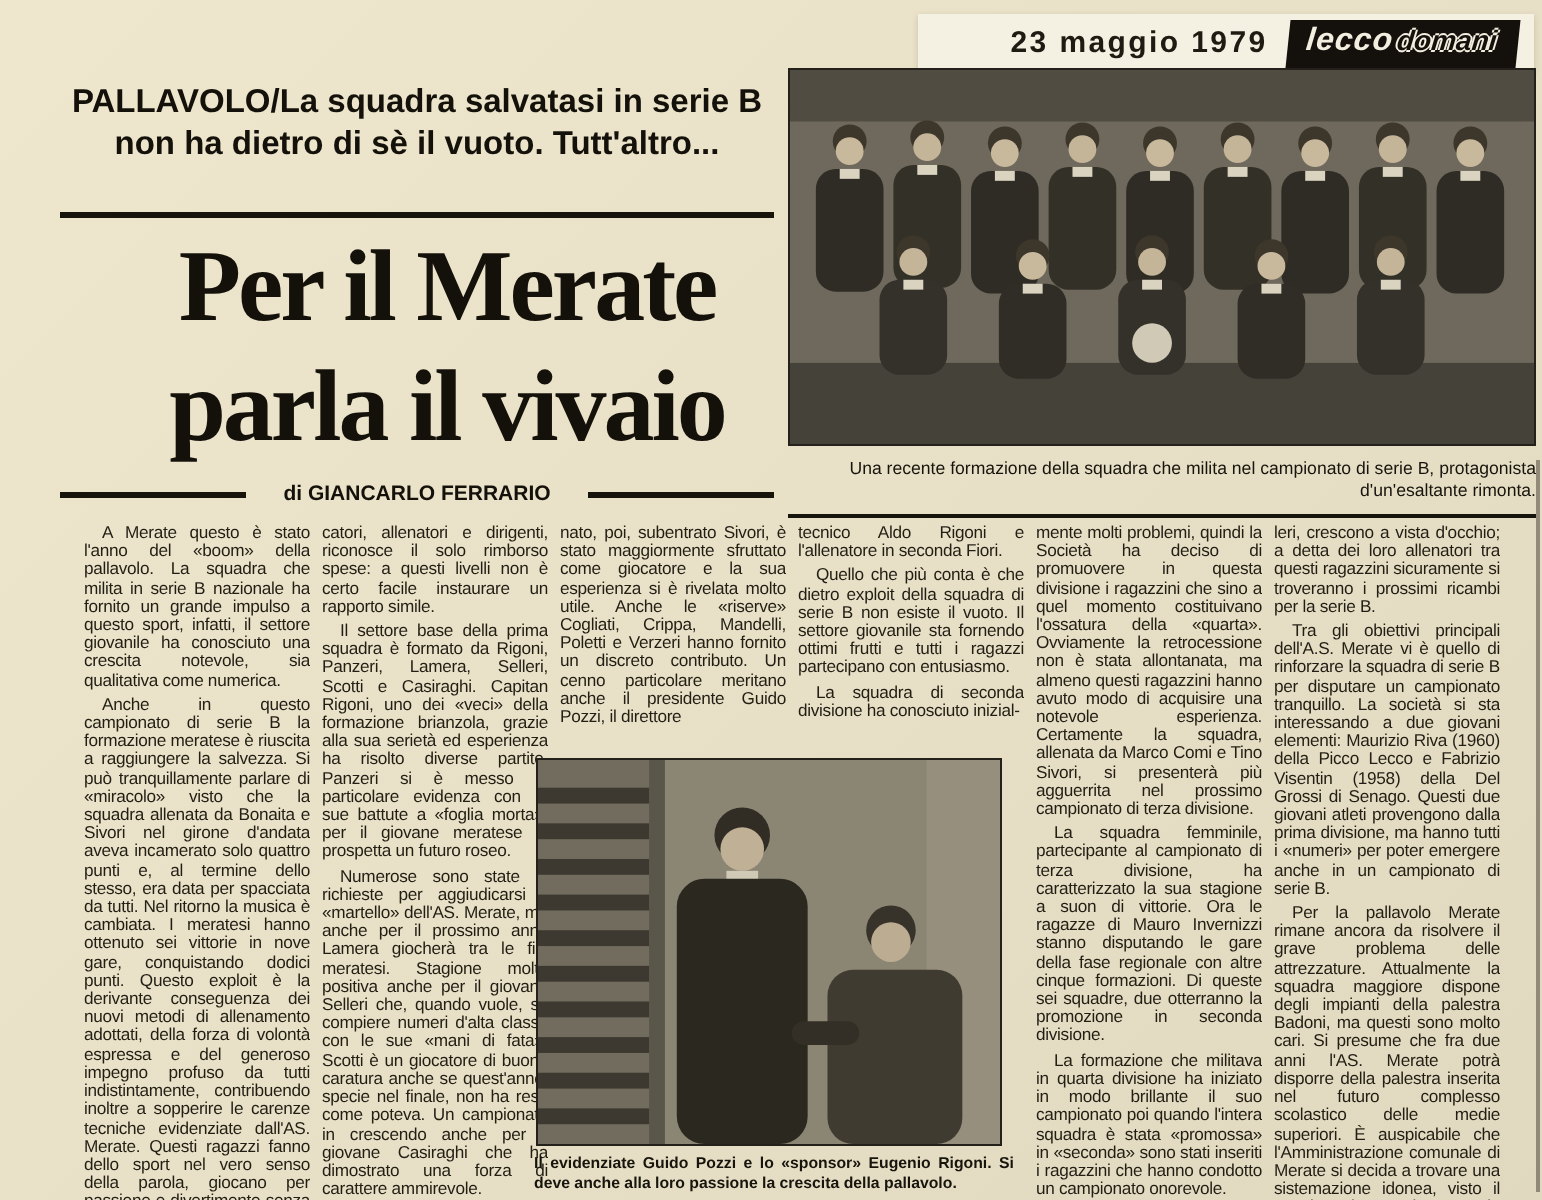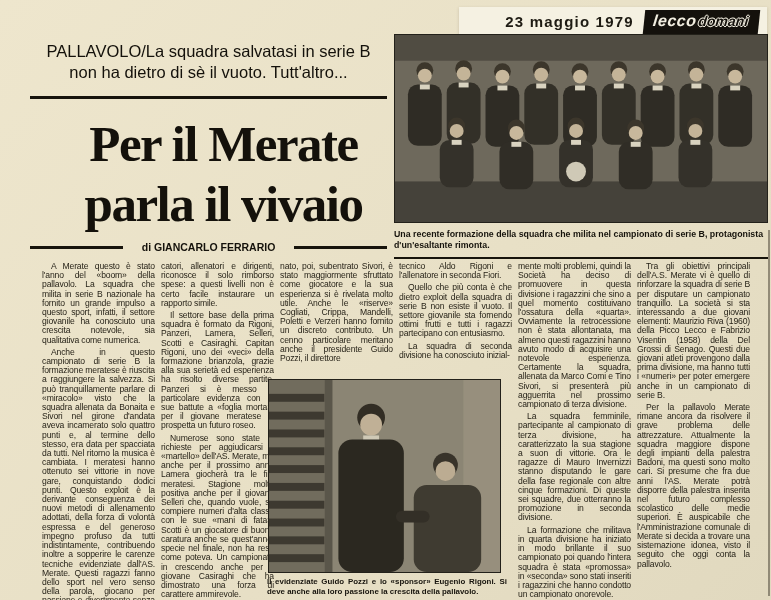--- a/index.html
+++ b/index.html
@@ -22,43 +22,43 @@
     display:flex;align-items:baseline;white-space:nowrap;
   }
   .logo-lecco{font-weight:900;font-size:16px;letter-spacing:.5px;}
   .logo-domani{
     font-weight:bold;font-size:14px;margin-left:2px;color:#14110c;
     text-shadow:-1px 0 #f2eee0,1px 0 #f2eee0,0 -1px #f2eee0,0 1px #f2eee0;
   }
   
   .kicker{
     position:absolute;left:30px;top:41px;width:357px;
-    text-align:center;font-weight:normal;font-size:16.5px;line-height:21px;
-    color:#14110b;padding-bottom:13px;border-bottom:3px solid #17140c;
+    text-align:center;font-weight:bold;font-size:16.5px;line-height:21px;
+    color:#14110b;padding-bottom:23px;border-bottom:3px solid #17140c;
   }
   .headline{
     position:absolute;left:30px;top:99px;width:357px;margin:15px;
     text-align:center;font-family:"Liberation Serif",serif;font-weight:bold;
     font-size:51px;line-height:60px;letter-spacing:-1.5px;color:#14110b;
   }
   .byline{
     position:absolute;left:30px;top:241px;width:357px;
     display:flex;align-items:center;gap:19px;
     font-weight:bold;font-size:10.5px;color:#14110b;white-space:nowrap;justify-content:center;
   }
   .byline .rule{height:3px;background:#17140c;flex:1;}
   
   .photo{position:absolute;border:1px solid #23211a;box-sizing:border-box;}
   .photo svg{display:block;width:100%;height:100%;}
   .photo-team{left:394px;top:34px;width:374px;height:189px;}
   .photo-officials{left:268px;top:379px;width:233px;height:194px;z-index:3;}
   .caption-team{
     position:absolute;left:394px;top:229px;width:374px;
-    font-weight:bold;font-size:8.8px;line-height:11px;color:#17140d;
-    padding-bottom:6px;border-bottom:2px solid #17140c;
+    font-weight:normal;font-size:8.8px;line-height:11px;color:#17140d;
+    padding-bottom:6px;border-bottom:2px solid #17140c;text-align:right;
   }
   .caption-officials{
     position:absolute;left:267px;top:577px;width:240px;z-index:3;
     font-weight:bold;font-size:7.9px;line-height:9.6px;color:#17140d;text-align:justify;
   }
   
   .columns{
     position:absolute;left:42px;top:262px;width:714px;height:338px;
     display:flex;gap:6px;z-index:1;
   }
@@ -191,20 +191,21 @@
       <p>Quello che più conta è che dietro exploit della squadra di serie B non esiste il vuoto. Il settore giovanile sta fornendo ottimi frutti e tutti i ragazzi partecipano con entusiasmo.</p>
       <p>La squadra di seconda divisione ha conosciuto inizial-</p>
     </div>
     <div class="col">
       <p class="cont">mente molti problemi, quindi la Società ha deciso di promuovere in questa divisione i ragazzini che sino a quel momento costituivano l'ossatura della «quarta». Ovviamente la retrocessione non è stata allontanata, ma almeno questi ragazzini hanno avuto modo di acquisire una notevole esperienza. Certamente la squadra, allenata da Marco Comi e Tino Sivori, si presenterà più agguerrita nel prossimo campionato di terza divisione.</p>
       <p>La squadra femminile, partecipante al campionato di terza divisione, ha caratterizzato la sua stagione a suon di vittorie. Ora le ragazze di Mauro Invernizzi stanno disputando le gare della fase regionale con altre cinque formazioni. Di queste sei squadre, due otterranno la promozione in seconda divisione.</p>
       <p>La formazione che militava in quarta divisione ha iniziato in modo brillante il suo campionato poi quando l'intera squadra è stata «promossa» in «seconda» sono stati inseriti i ragazzini che hanno condotto un campionato onorevole.</p>
 
     </div>
     <div class="col">
+      <p class="cont">leri, crescono a vista d'occhio; a detta dei loro allenatori tra questi ragazzini sicuramente si troveranno i prossimi ricambi per la serie B.</p>
       <p>Tra gli obiettivi principali dell'A.S. Merate vi è quello di rinforzare la squadra di serie B per disputare un campionato tranquillo. La società si sta interessando a due giovani elementi: Maurizio Riva (1960) della Picco Lecco e Fabrizio Visentin (1958) della Del Grossi di Senago. Questi due giovani atleti provengono dalla prima divisione, ma hanno tutti i «numeri» per poter emergere anche in un campionato di serie B.</p>
       <p>Per la pallavolo Merate rimane ancora da risolvere il grave problema delle attrezzature. Attualmente la squadra maggiore dispone degli impianti della palestra Badoni, ma questi sono molto cari. Si presume che fra due anni l'AS. Merate potrà disporre della palestra inserita nel futuro complesso scolastico delle medie superiori. È auspicabile che l'Amministrazione comunale di Merate si decida a trovare una sistemazione idonea, visto il seguito che oggi conta la pallavolo.</p>
     </div>
   </div>
 
   <figure class="photo photo-officials" style="margin:0;">
     <svg viewBox="0 0 233 194" preserveAspectRatio="none">
       <rect width="233" height="194" fill="#8b8574"></rect>
       <rect width="56" height="194" fill="#716c5d"></rect>
       <rect y="14" width="56" height="8" fill="#3d3930"></rect>

